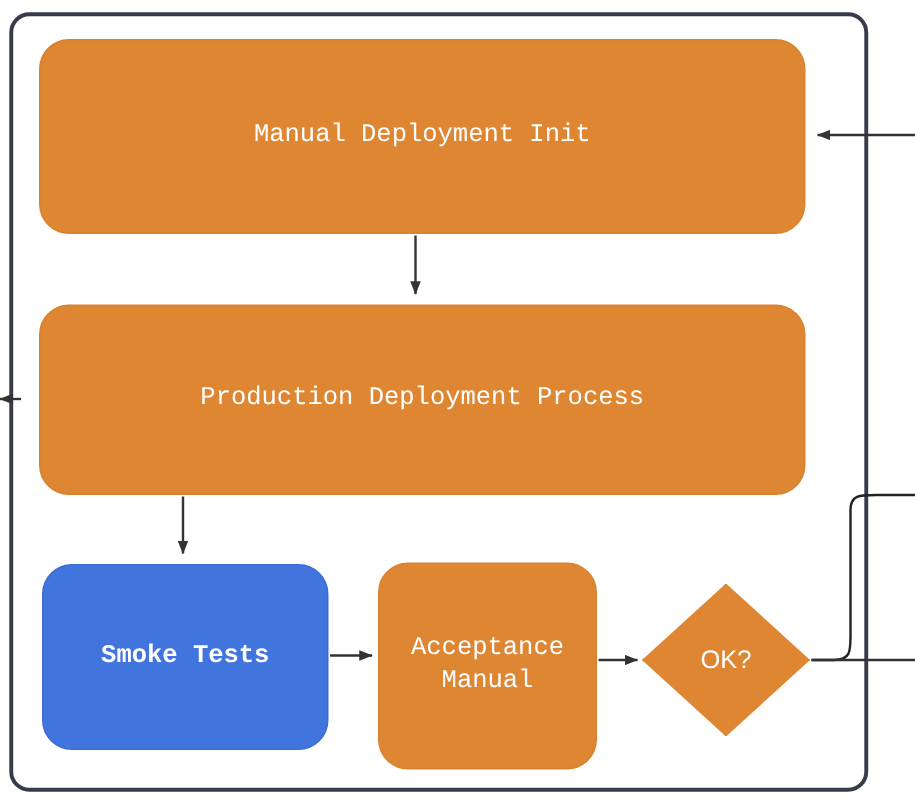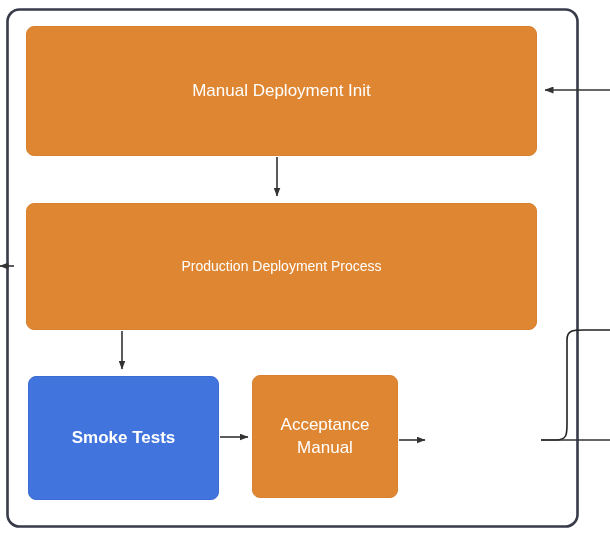--- a/index.html
+++ b/index.html
@@ -30,21 +30,22 @@
     position: absolute;
     box-sizing: border-box;
     display: flex;
     align-items: center;
     justify-content: center;
     text-align: center;
     color: #ffffff;
     line-height: 1.30;
   }
   .node-proc {
-    border-radius: 8px;
+    border-radius: 20px;
+    font-family: Liberation Mono, monospace;
   }
   .node-orange {
     background: #df8633;
     border: 1px solid #d8822f;
   }
   .node-blue {
     background: #4274de;
     border: 1px solid #3c6cd2;
     font-weight: bold;
   }
@@ -54,28 +55,28 @@
     padding: 0 6px;
     box-sizing: border-box;
   }
   
   #node-manual-init {
     left: 26px;  top: 26px;  width: 511px; height: 130px;
     font-size: 17px;
   }
   #node-prod-deploy {
     left: 26px;  top: 203px; width: 511px; height: 127px;
-    font-size: 14px;
+    font-size: 17px;
   }
   #node-smoke-tests {
     left: 28px;  top: 376px; width: 191px; height: 124px;
     font-size: 17px;
   }
   #node-acceptance-tests {
-    left: 252px; top: 375px; width: 146px; height: 123px;
+    left: 252px; top: 375px; width: 146px; height: 138px;
     font-size: 17px;
   }
   #node-ok-decision {
     left: 428px; top: 389px; width: 112px; height: 102px;
     font-size: 17px;
   }
   .diamond-shape {
     position: absolute;
     left: 0; top: 0;
     width: 100%; height: 100%;
@@ -141,14 +142,20 @@
     </span>
   </div>
 
   <div class="node node-proc node-orange" id="node-acceptance-tests">
     <span class="node-label">
       <span>Acceptance</span><br>
       <span>Manual</span>
     </span>
   </div>
 
+  <div class="node" id="node-ok-decision">
+    <span class="diamond-shape"></span>
+    <span class="node-label diamond-text">
+      <span>OK?</span>
+    </span>
+  </div>
 
 </div>
 
 </body></html>

